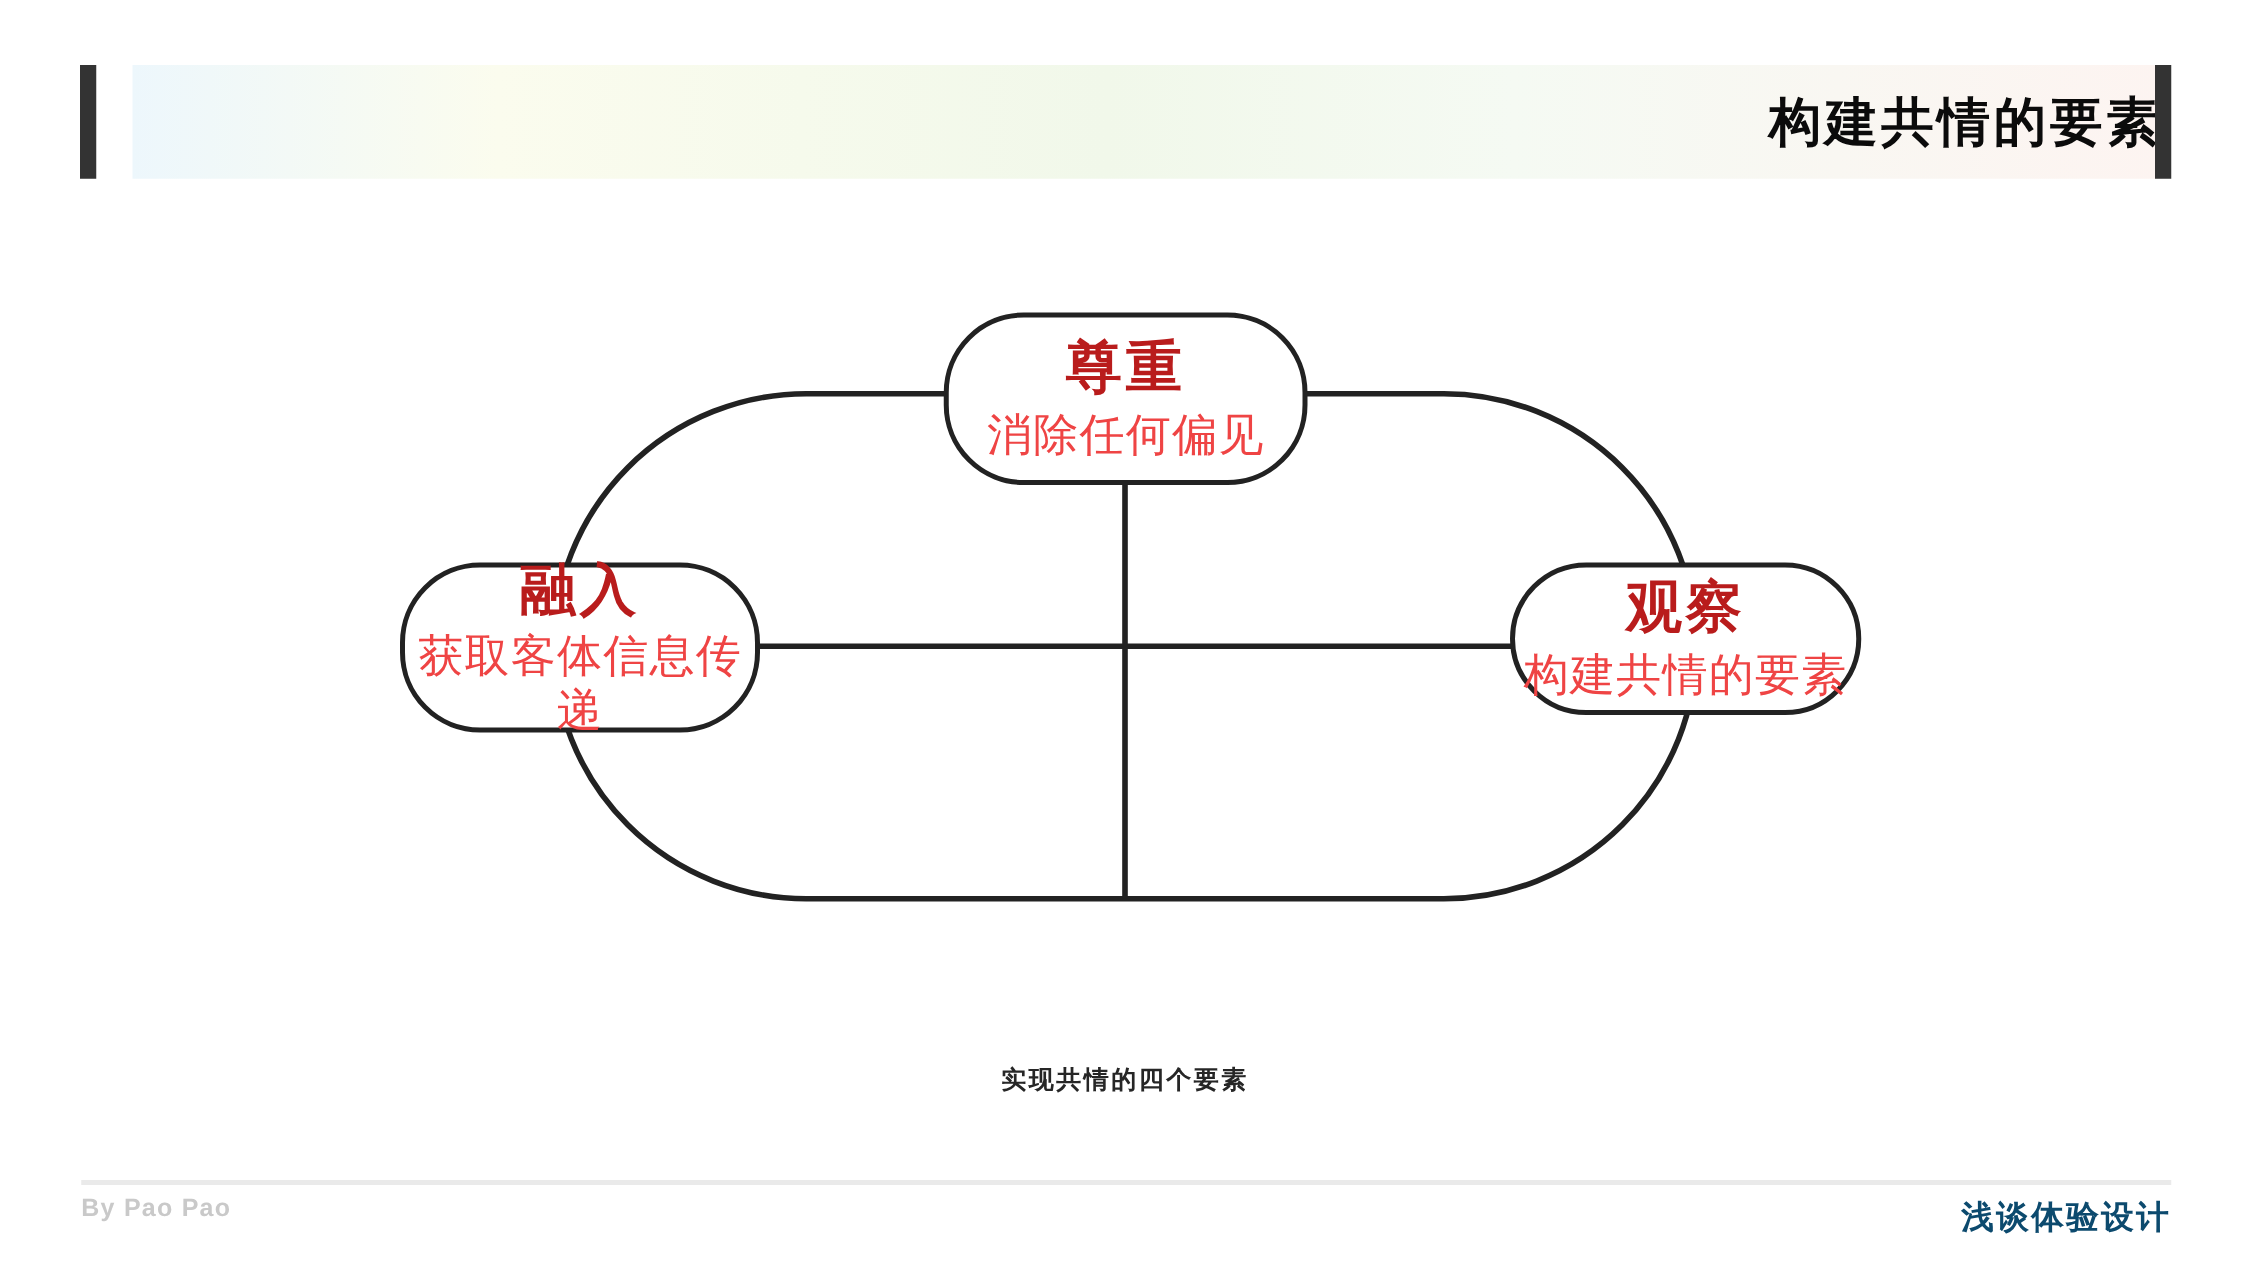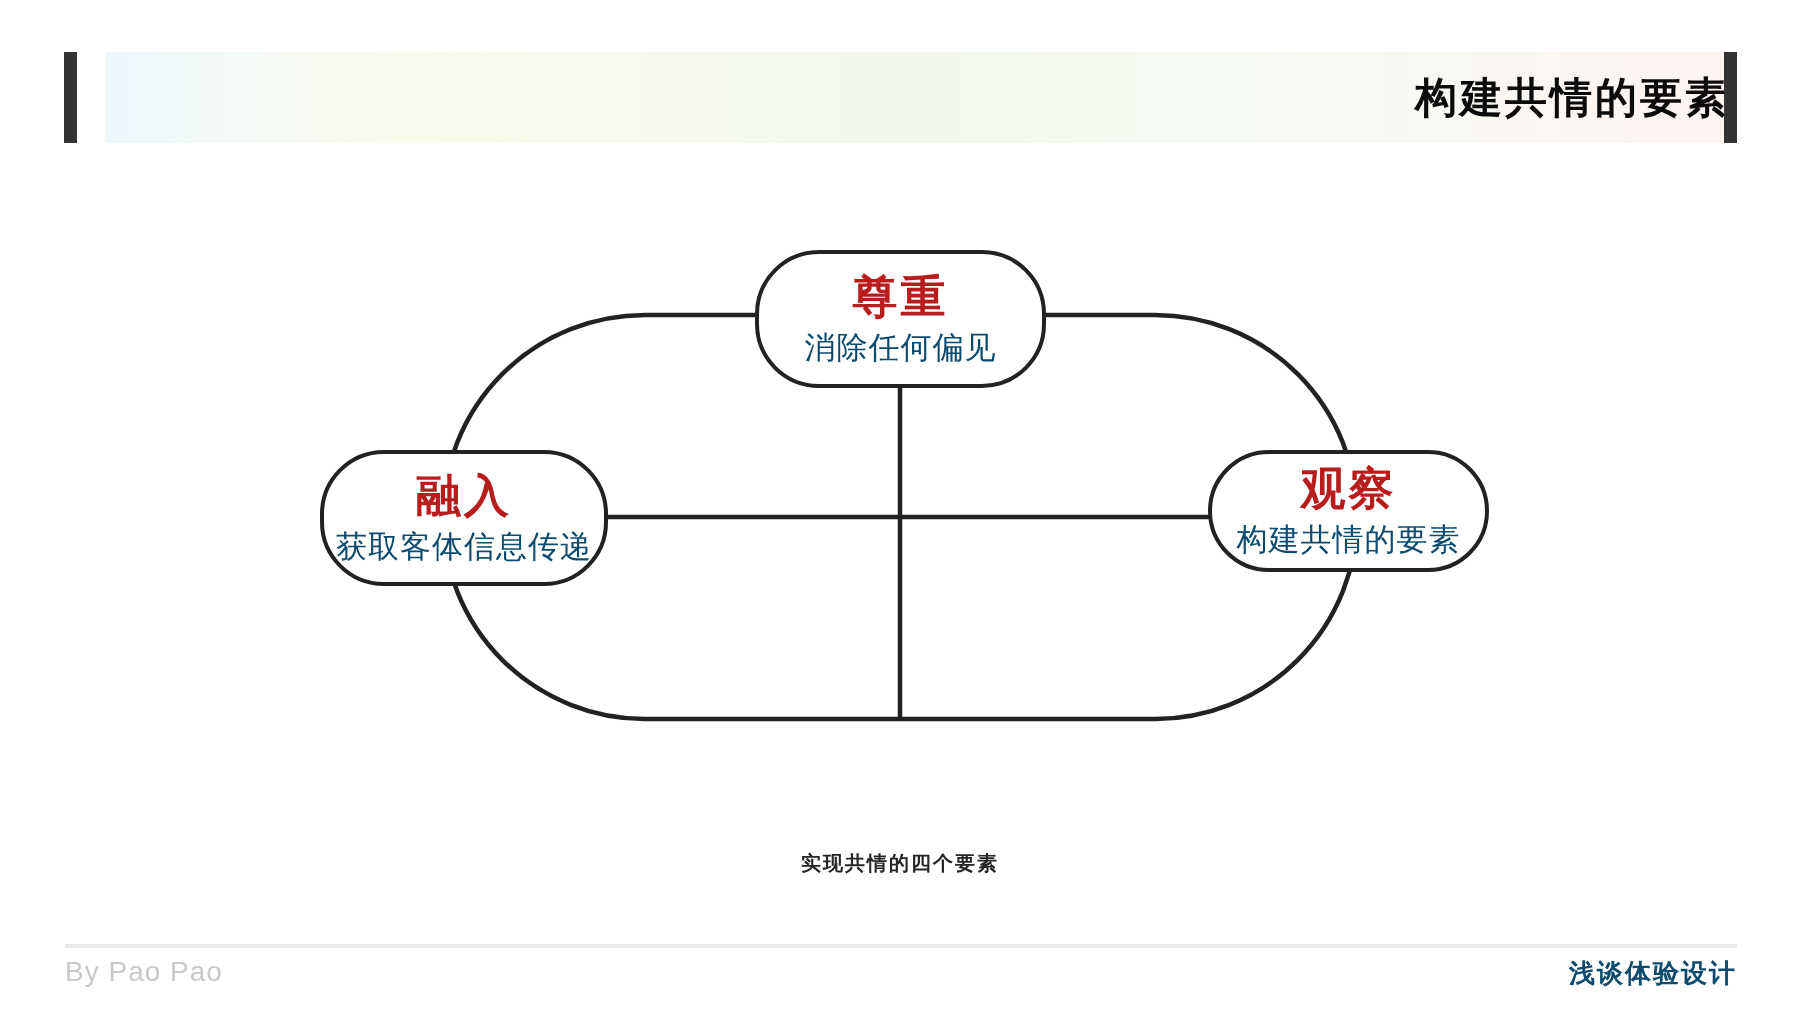--- a/index.html
+++ b/index.html
@@ -89,24 +89,24 @@
 
   .node-title {
     font-size: 45px;
     font-weight: 900;
     letter-spacing: 3px;
     color: #b91c1c;
     line-height: 1.1;
   }
   .node-subtitle {
     margin-top: 7px;
-    font-size: 31px;
+    font-size: 36px;
     font-weight: 400;
     letter-spacing: 1px;
-    color: #0c4a6e;
+    color: #ef4444;
     line-height: 1.2;
     text-align: center;
   }
   .node-center .node-title {
     font-size: 38px;
     letter-spacing: 2px;
   }
 
   
   .caption {
@@ -128,22 +128,22 @@
     left: 65px;
     top: 944px;
     width: 1672px;
     height: 4px;
     background: #eaeaea;
   }
   .footer-author {
     position: absolute;
     left: 65px;
     top: 956px;
-    font-size: 28px;
-    font-weight: 400;
+    font-size: 20px;
+    font-weight: 700;
     letter-spacing: 1px;
     color: #c9c9c9;
   }
   .footer-brand {
     position: absolute;
     right: 63px;
     top: 956px;
     font-size: 26px;
     font-weight: 700;
     letter-spacing: 2px;

